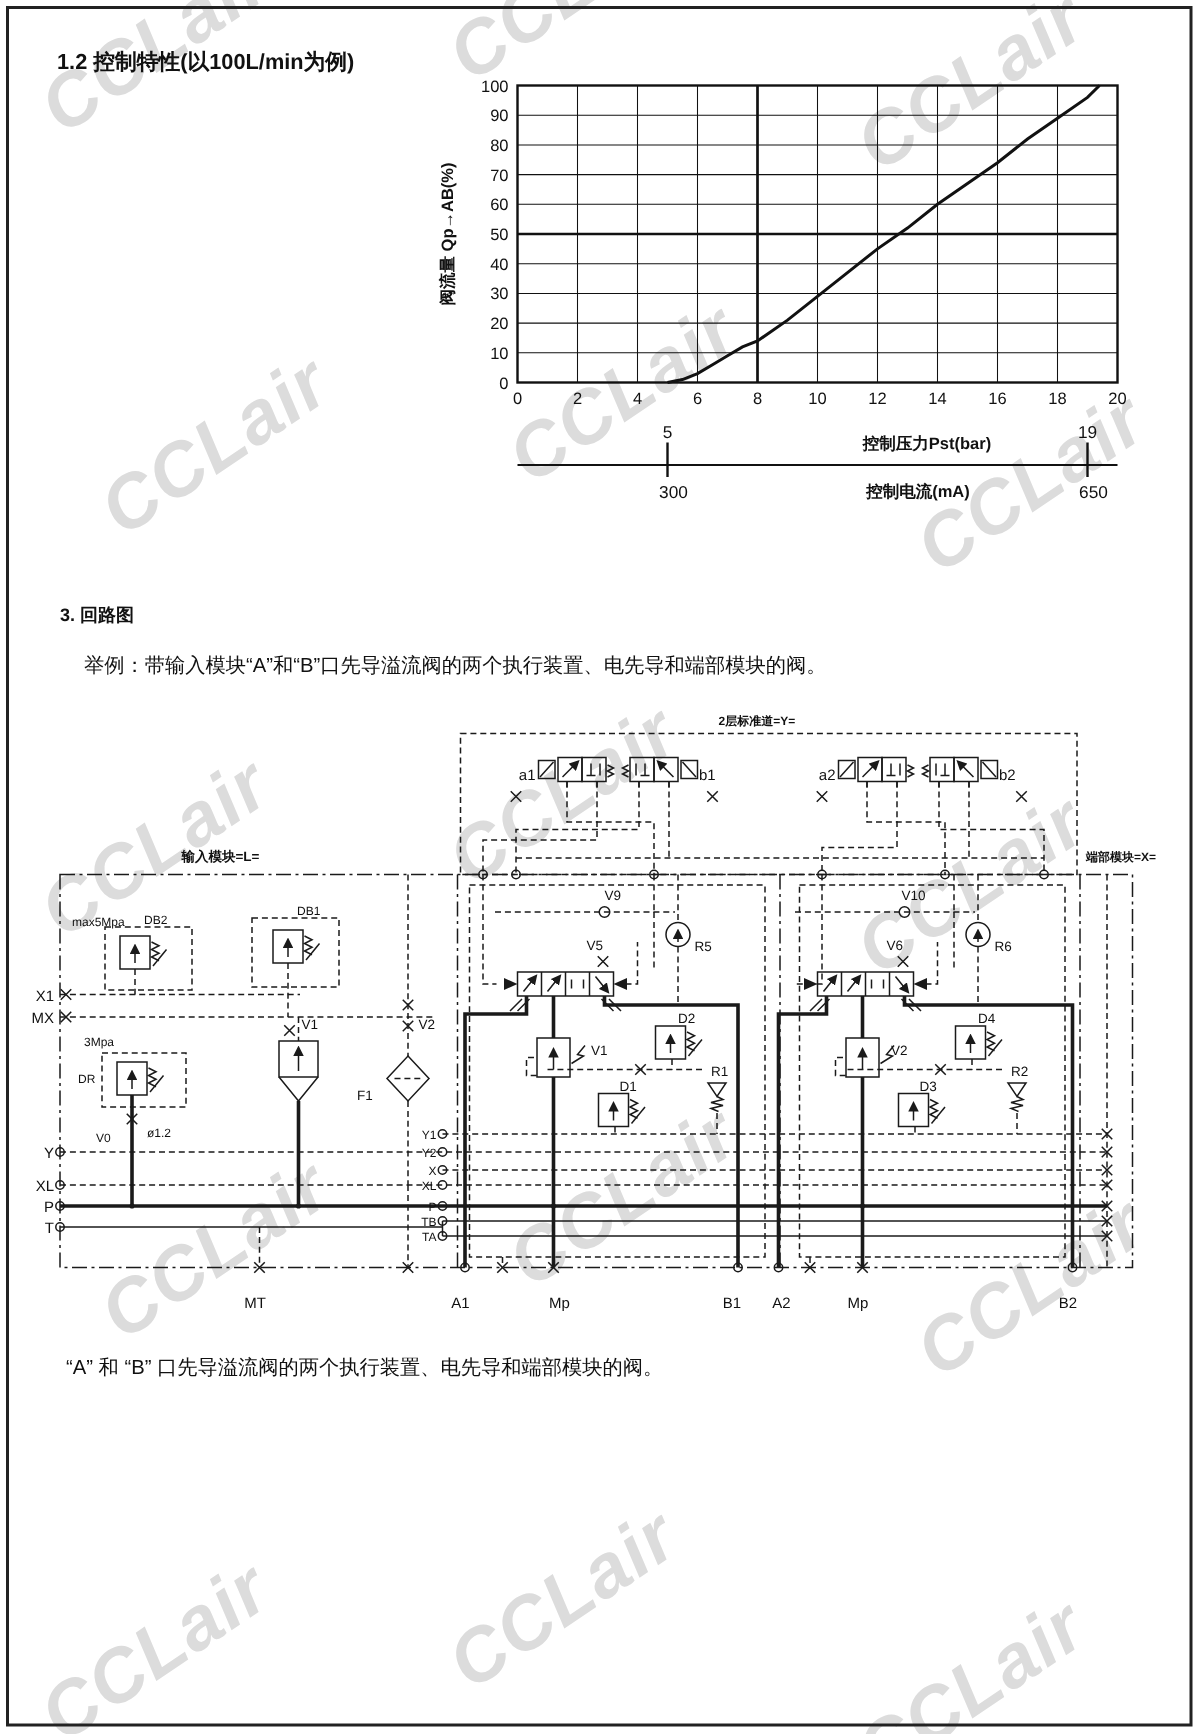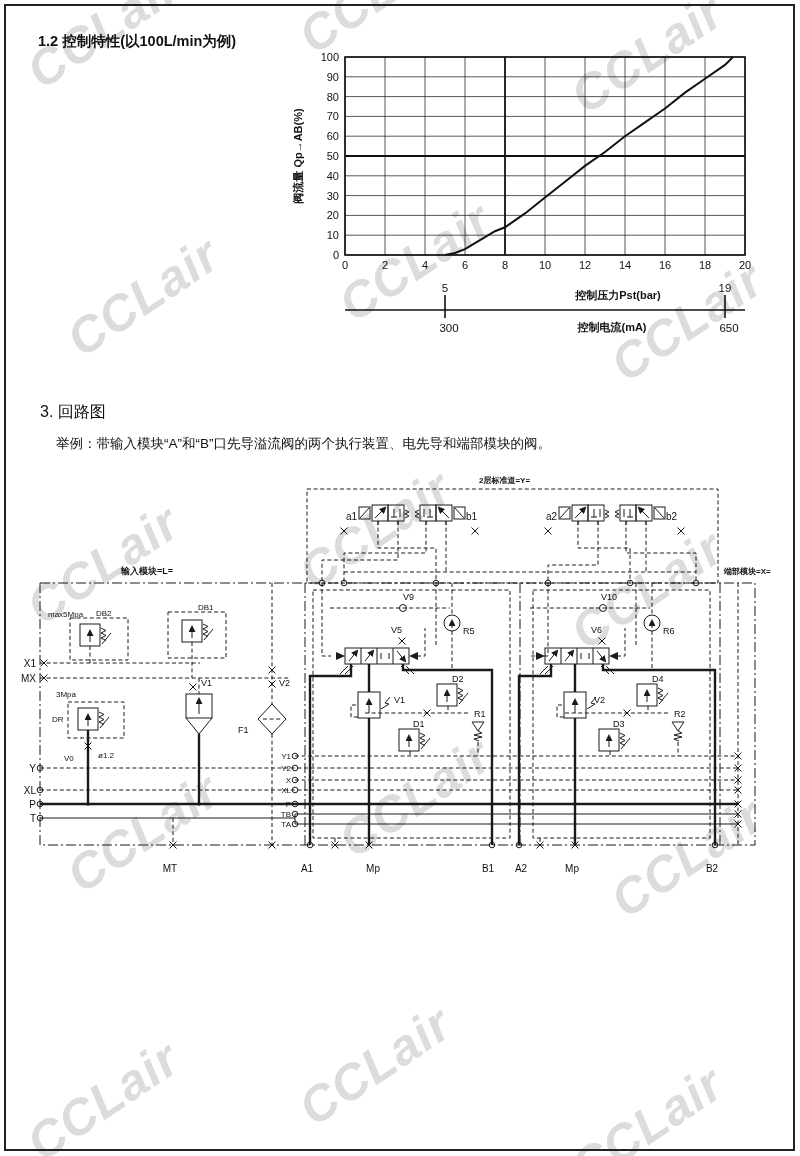--- a/index.html
+++ b/index.html
@@ -6,21 +6,21 @@
   html,body{margin:0;padding:0}
   body{width:800px;height:1156px;position:relative;background:#fff;overflow:hidden;
        font-family:"Liberation Sans","DejaVu Sans",sans-serif;color:#111}
   .page-border{position:absolute;left:4px;top:4px;width:791px;height:1147px;border:2px solid #222;z-index:3;pointer-events:none}
   #wm-layer{position:absolute;inset:0;z-index:0}
   .wm{position:absolute;font-size:50px;font-weight:bold;font-style:italic;color:#dcdcdc;
       transform:rotate(-34deg);letter-spacing:1px;white-space:nowrap}
   #content{position:absolute;inset:0;z-index:1}
   .txt{position:absolute;white-space:nowrap}
   #t23{left:38px;top:32px;font-size:14.5px;font-weight:bold}
-  #t3{left:40px;top:402px;font-size:16px;font-weight:normal}
+  #t3{left:40px;top:402px;font-size:12px;font-weight:bold}
   #intro{left:56px;top:435px;font-size:13.5px}
   #caption{left:44px;top:903px;font-size:13.5px}
   svg#gfx{position:absolute;left:0;top:0}
   .ln{stroke:#1a1a1a;fill:none;stroke-width:1}
   .thk{stroke-width:2.4}
   .dsh{stroke-dasharray:4 2.6}
   .dd{stroke-dasharray:10 3 2 3}
   .lb{font-size:9px;fill:#111}
   .lb8{font-size:8px;fill:#111}
   .lb10{font-size:10px;fill:#111}
@@ -47,20 +47,21 @@
     <div class="wm" style="color: rgb(220, 220, 220); left: 290px; top: 1037px;">CCLair</div>
     <div class="wm" style="color: rgb(220, 220, 220); left: 562px; top: 1097px;">CCLair</div>
   </div>
 
 <div id="content">
   <div class="page-border"></div>
 
   <div class="txt" id="t23">1.2 控制特性(以100L/min为例)</div>
   <div class="txt" id="t3">3. 回路图</div>
   <div class="txt" id="intro">举例：带输入模块“A”和“B”口先导溢流阀的两个执行装置、电先导和端部模块的阀。</div>
+  <div class="txt" id="caption">“A” 和 “B” 口先导溢流阀的两个执行装置、电先导和端部模块的阀。</div>
 
   <svg id="gfx" width="800" height="1156" viewBox="0 0 800 1156">
     <defs>
       <marker id="arr" markerWidth="7" markerHeight="7" refX="5" refY="3.5" orient="auto">
         <path d="M0,0 L7,3.5 L0,7 Z" fill="#1a1a1a"></path>
       </marker>
       <g id="g-xp">
           <path class="ln" d="M-3.5,-3.5 L3.5,3.5 M-3.5,3.5 L3.5,-3.5"></path>
         </g>
       <g id="g-jc">

